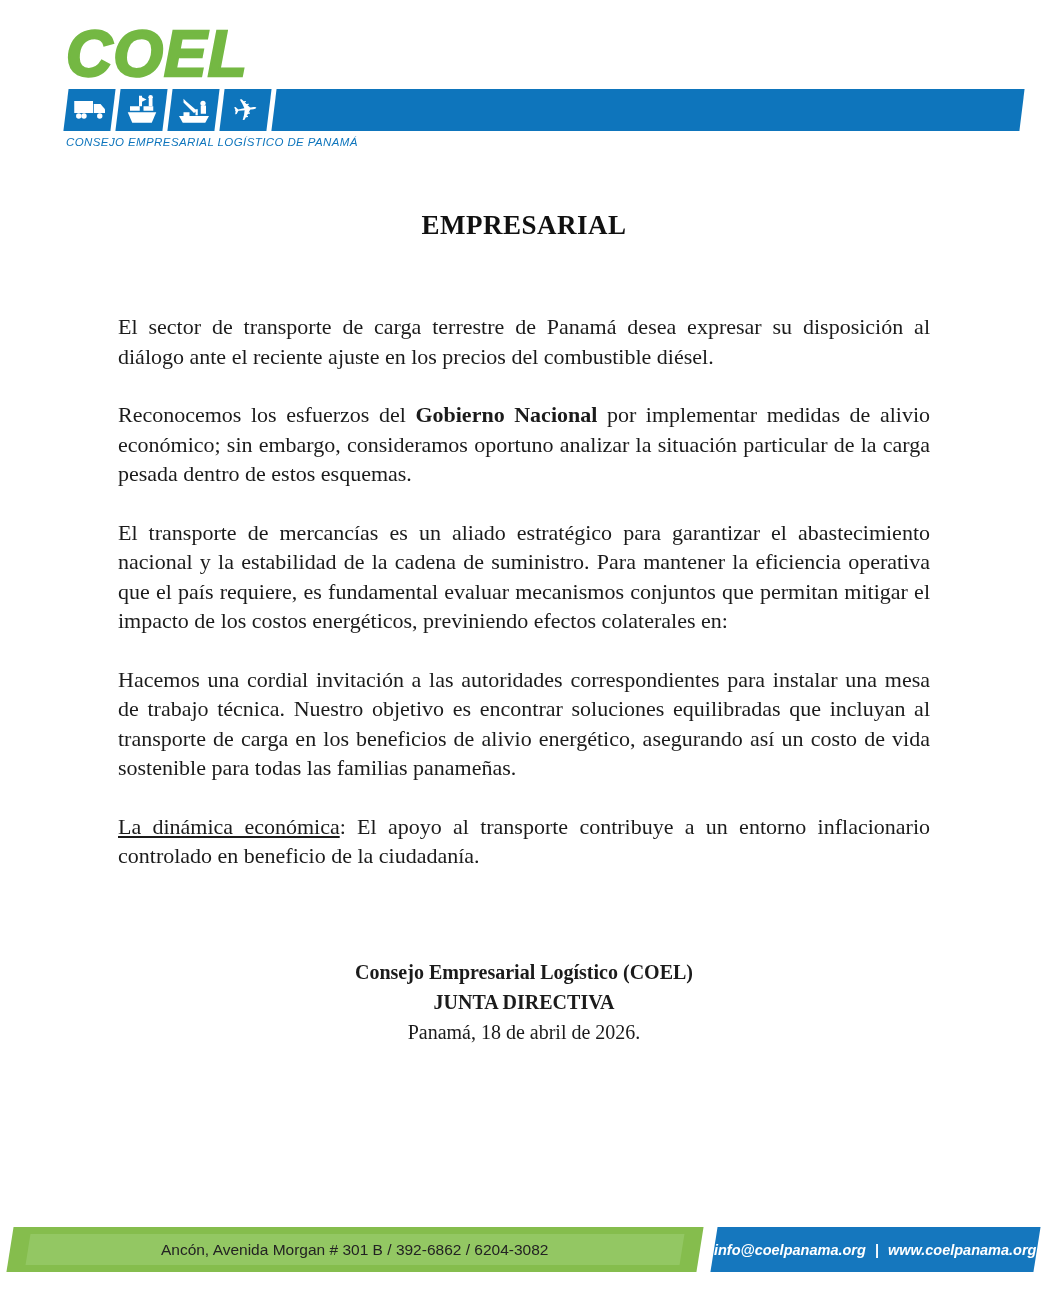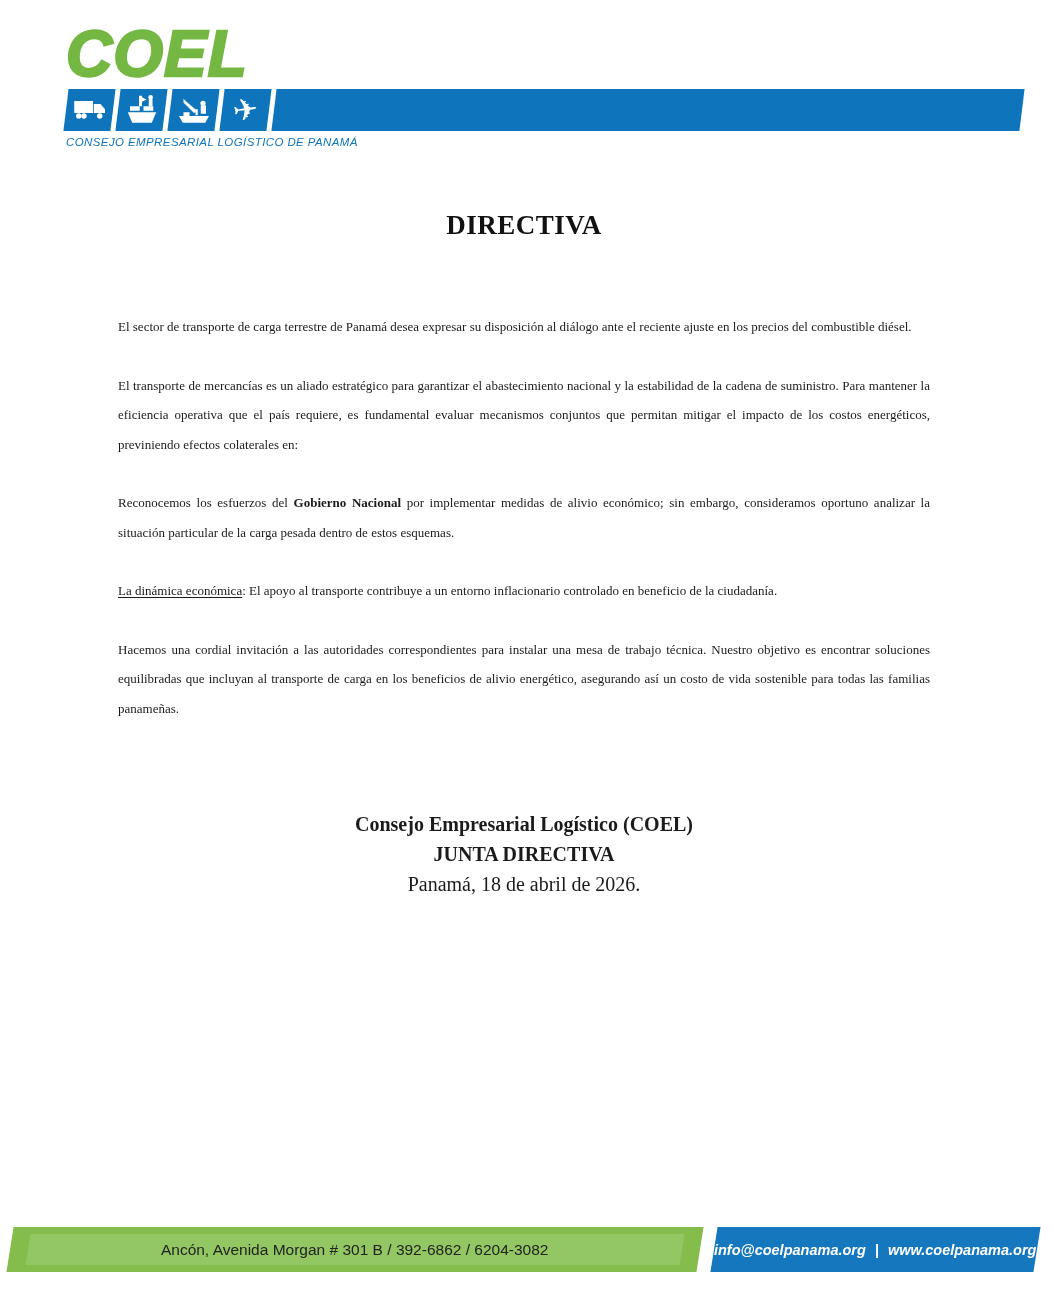--- a/index.html
+++ b/index.html
@@ -76,21 +76,21 @@
     margin: 62px 0 0 0;
     text-align: center;
     font-size: 27px;
     font-weight: bold;
     letter-spacing: 0.5px;
     line-height: 30px;
     color: #111111;
   }
   .content p {
     margin: 29px 0 0 0;
-    font-size: 13px;
+    font-size: 22px;
     line-height: 29.5px;
     text-align: justify;
   }
   .content p.first { margin-top: 72px; }
   .b { font-weight: bold; }
   .u { text-decoration: underline; text-underline-offset: 2px; }
 
   
   .signature {
     margin-top: 86px;
@@ -202,33 +202,33 @@
           <span class="plane-glyph">✈</span>
         </div>
       </div>
       <div class="logo-bar"></div>
     </div>
 
     <div class="logo-subtitle">CONSEJO EMPRESARIAL LOGÍSTICO DE PANAMÁ</div>
   </header>
 
   <main class="content">
-    <h1 class="doc-title">DIRECTIVA</h1>
+    <h1 class="doc-title">EMPRESARIAL</h1>
 
     <p class="first"><span>El sector de transporte de carga terrestre de Panamá desea expresar su disposición al diálogo ante el reciente ajuste en los precios del combustible diésel.</span></p>
 
+    <p><span>Reconocemos los esfuerzos del </span><span class="b">Gobierno Nacional</span><span> por implementar medidas de alivio económico; sin embargo, consideramos oportuno analizar la situación particular de la carga pesada dentro de estos esquemas.</span></p>
+
     <p><span>El transporte de mercancías es un aliado estratégico para garantizar el abastecimiento nacional y la estabilidad de la cadena de suministro. Para mantener la eficiencia operativa que el país requiere, es fundamental evaluar mecanismos conjuntos que permitan mitigar el impacto de los costos energéticos, previniendo efectos colaterales en:</span></p>
 
-    <p><span>Reconocemos los esfuerzos del </span><span class="b">Gobierno Nacional</span><span> por implementar medidas de alivio económico; sin embargo, consideramos oportuno analizar la situación particular de la carga pesada dentro de estos esquemas.</span></p>
-
-
+
+
+    <p><span>Hacemos una cordial invitación a las autoridades correspondientes para instalar una mesa de trabajo técnica. Nuestro objetivo es encontrar soluciones equilibradas que incluyan al transporte de carga en los beneficios de alivio energético, asegurando así un costo de vida sostenible para todas las familias panameñas.</span></p>
 
     <p><span class="u">La dinámica económica</span><span>: El apoyo al transporte contribuye a un entorno inflacionario controlado en beneficio de la ciudadanía.</span></p>
-
-    <p><span>Hacemos una cordial invitación a las autoridades correspondientes para instalar una mesa de trabajo técnica. Nuestro objetivo es encontrar soluciones equilibradas que incluyan al transporte de carga en los beneficios de alivio energético, asegurando así un costo de vida sostenible para todas las familias panameñas.</span></p>
 
     <div class="signature">
       <div class="sig-bold">Consejo Empresarial Logístico (COEL)</div>
       <div class="sig-bold">JUNTA DIRECTIVA</div>
       <div>Panamá, 18 de abril de 2026.</div>
     </div>
   </main>
 
   <footer class="footer">
     <div class="footer-green">

